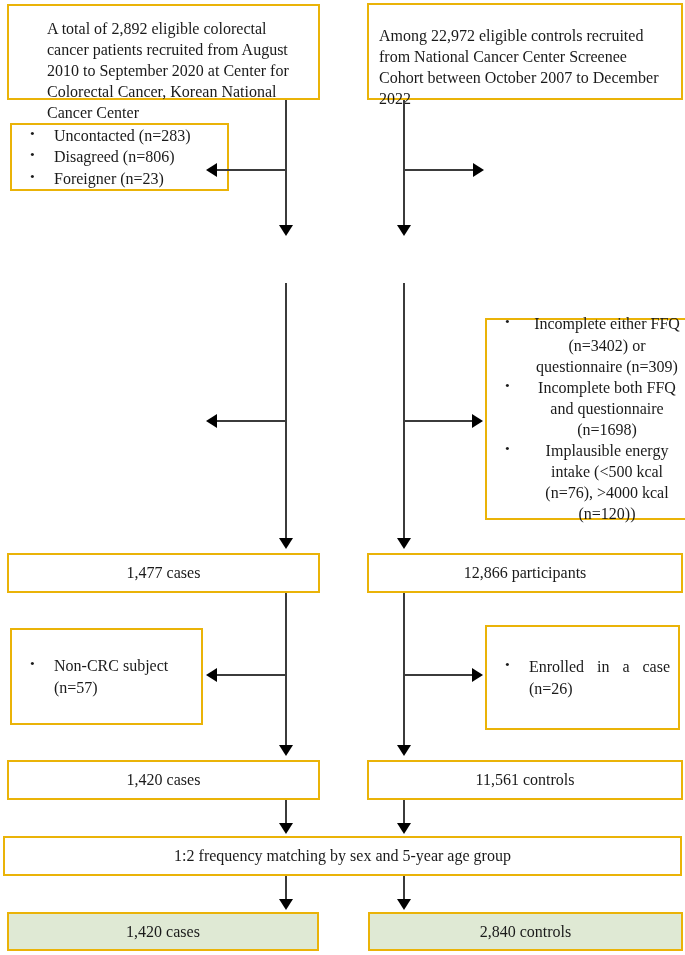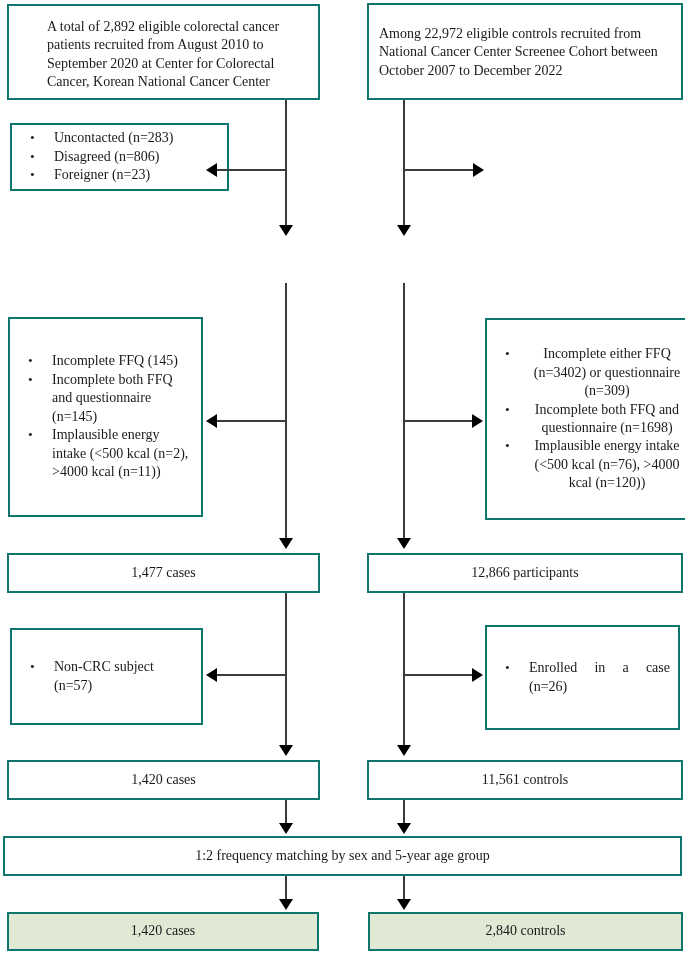--- a/index.html
+++ b/index.html
@@ -2,22 +2,22 @@
 <html style="--final-fill: #dfe9d4;"><head>
 <meta charset="utf-8">
 <style>
   html,body{margin:0;padding:0;background:#ffffff;}
   #canvas{
     position:relative;width:685px;height:955px;background:#ffffff;
     font-family:"Liberation Serif","DejaVu Serif",serif;
     color:#1a1a1a;overflow:hidden;
   }
   .box{
-    position:absolute;background:#ffffff;border:2px solid #0f766e;
-    box-sizing:border-box;font-size:14px;line-height:1.32;
+    position:absolute;background:#ffffff;border:2px solid #eab308;
+    box-sizing:border-box;font-size:16px;line-height:1.32;
   }
   .box.center{
     display:flex;align-items:center;justify-content:center;text-align:center;
   }
   .box.final{background:var(--final-fill,#dfe9d4);}
   .src{padding:12px 6px 8px 38px;}
   .src.right{padding:20px 13px 8px 10px;}
   .excl{display:flex;flex-direction:column;justify-content:center;padding:4px 6px 4px 0;}
   ul.blist{list-style:none;margin:0;padding:0 2px 0 42px;}
   ul.blist li{position:relative;margin:0;}
@@ -50,27 +50,20 @@
     <ul class="blist">
       <li>Uncontacted (n=283)</li>
       <li>Disagreed (n=806)</li>
       <li>Foreigner (n=23)</li>
     </ul>
   </div>
 
 
 
 
-  <div class="box excl" style="left:8px;top:317px;width:195px;height:200px;">
-    <ul class="blist">
-      <li>Incomplete FFQ (145)</li>
-      <li>Incomplete both FFQ and questionnaire (n=145)</li>
-      <li>Implausible energy intake (&lt;500 kcal (n=2), &gt;4000 kcal (n=11))</li>
-    </ul>
-  </div>
 
   <div class="box excl" style="left:485px;top:318px;width:210px;height:202px;text-align:center;">
     <ul class="blist">
       <li>Incomplete either FFQ (n=3402) or questionnaire (n=309)</li>
       <li>Incomplete both FFQ and questionnaire (n=1698)</li>
       <li>Implausible energy intake (&lt;500 kcal (n=76), &gt;4000 kcal (n=120))</li>
     </ul>
   </div>
 
   <div class="box center" style="left:7px;top:553px;width:313px;height:40px;">1,477 cases</div>

